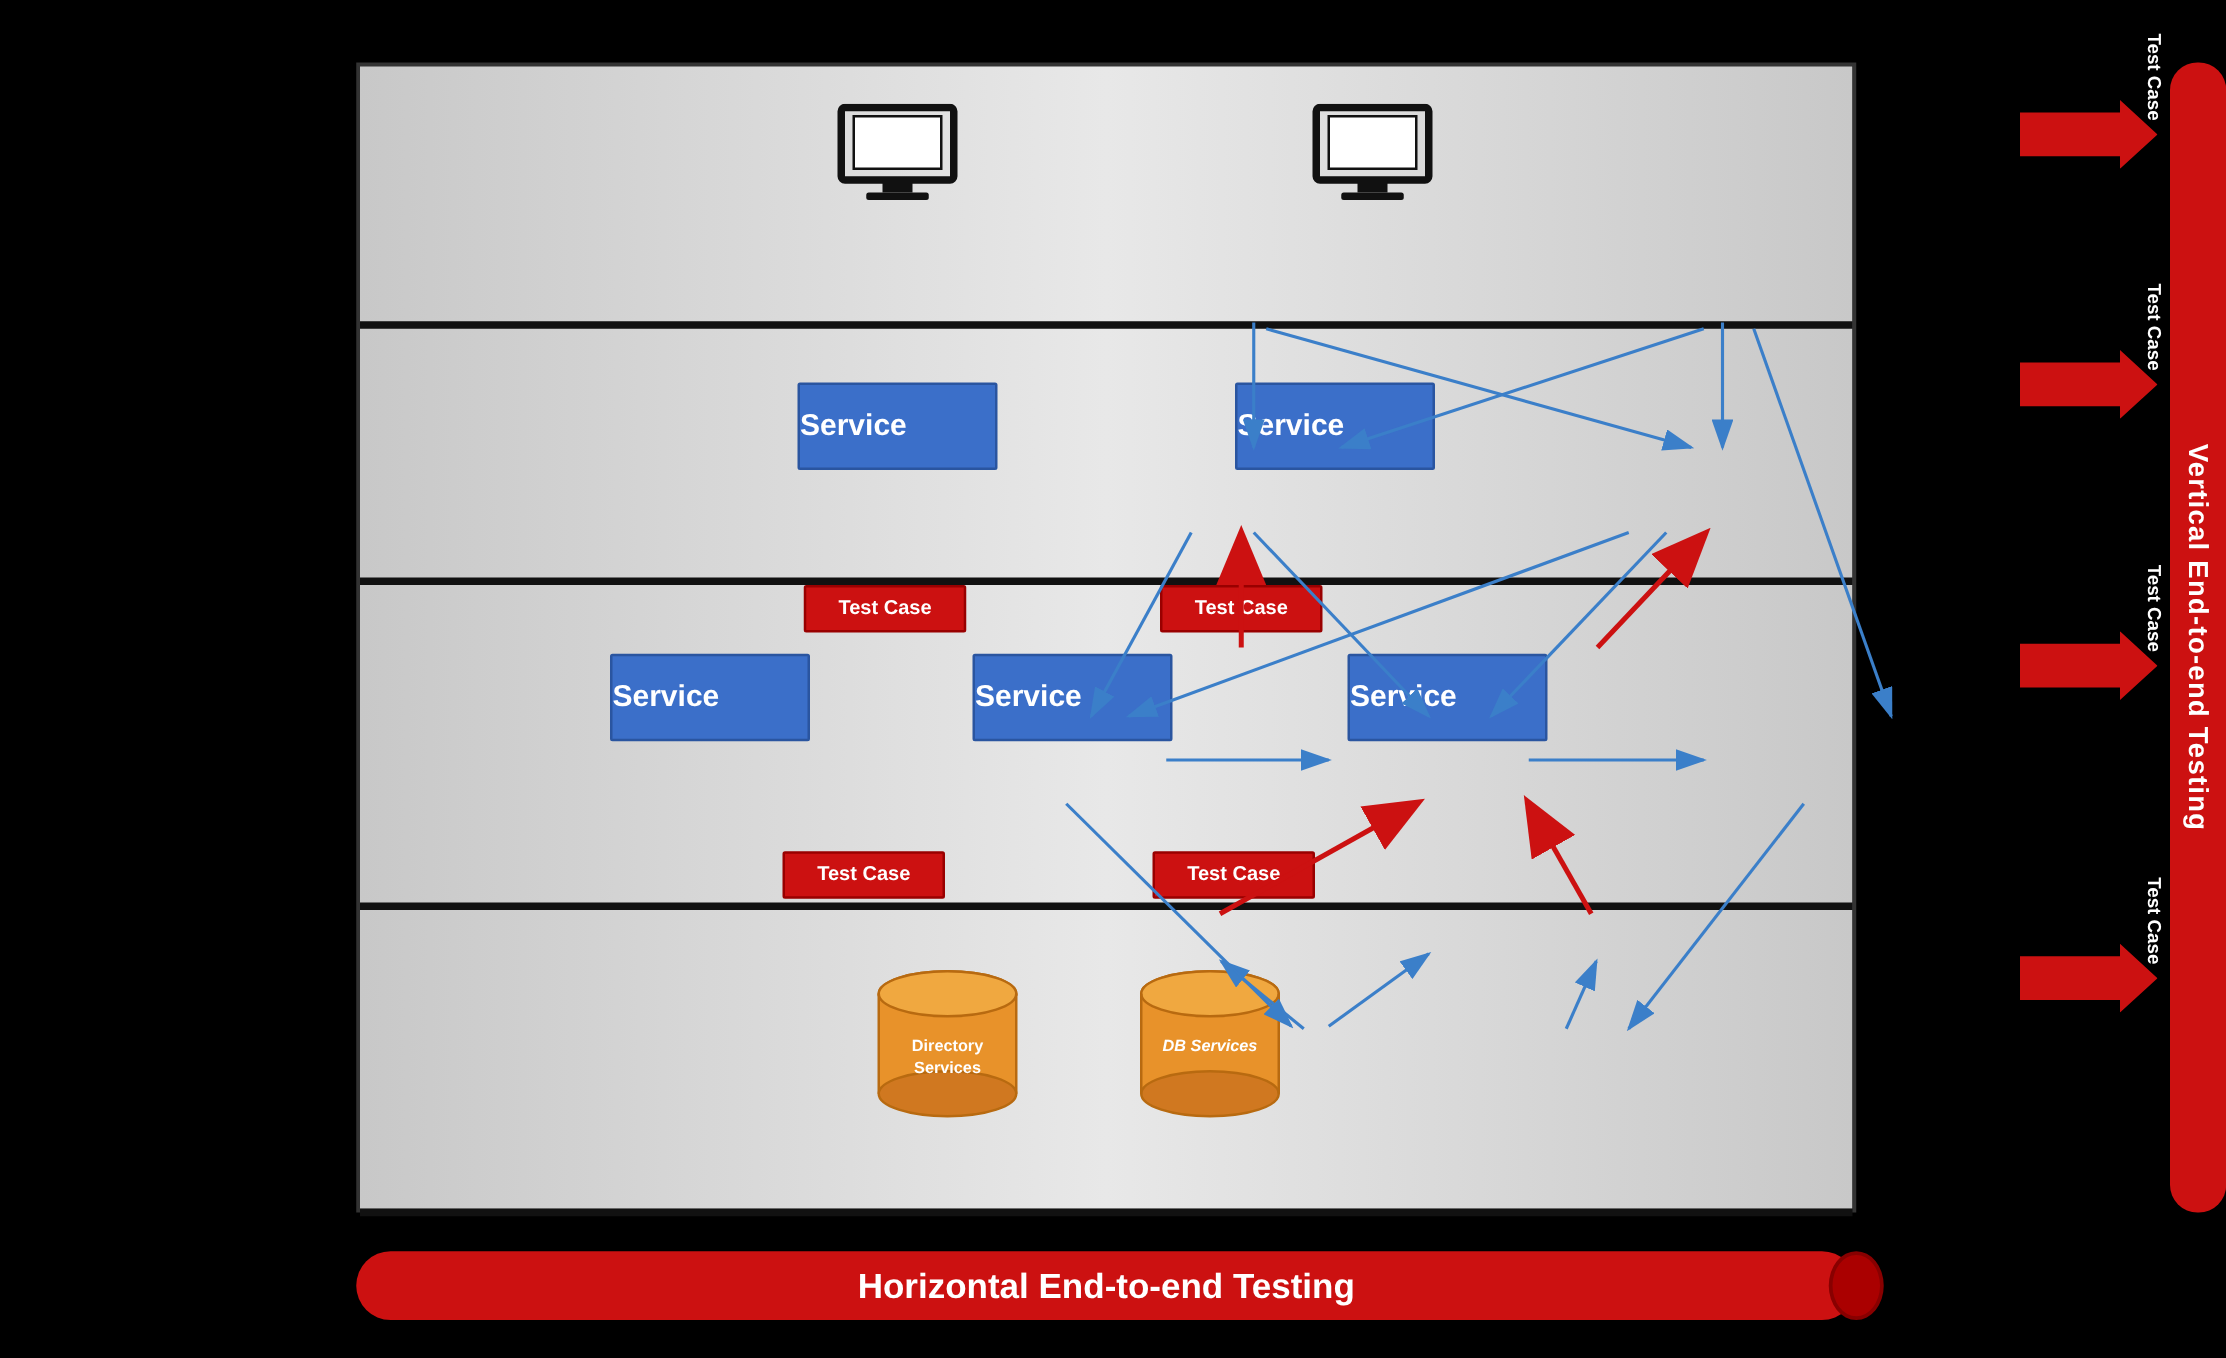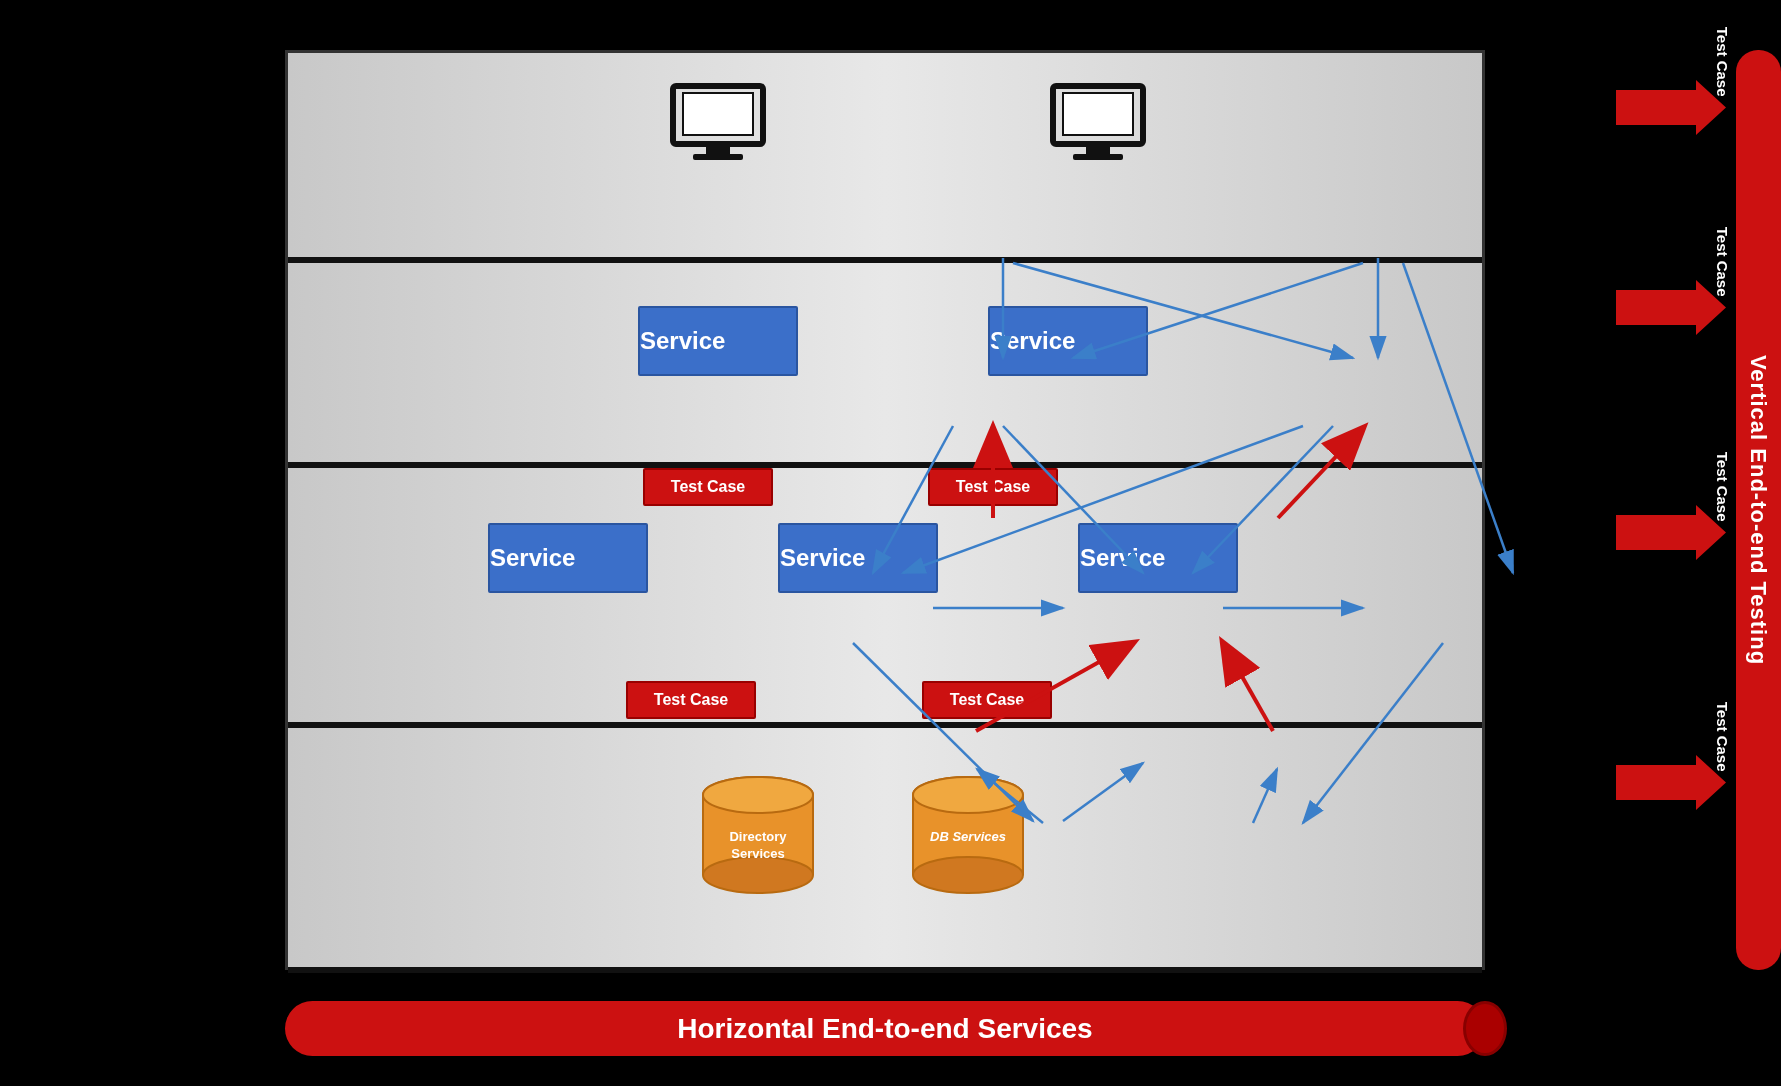--- a/index.html
+++ b/index.html
@@ -306,18 +306,18 @@
   </div>
 
   <div style="position:absolute; right:0; top:50px; width:45px; height:920px; background:#cc1111; border-radius:22px;">
   </div>
 
   <div style="position:absolute; right:0; top:50px; width:45px; height:920px; display:flex; align-items:center; justify-content:center; z-index:20;">
     <span style="transform:rotate(90deg); white-space:nowrap; color:white; font-size:22px; font-weight:bold; letter-spacing:1px;">Vertical End-to-end Testing</span>
   </div>
 
   <div class="horizontal-bar">
-    <span>Horizontal End-to-end Services</span>
+    <span>Horizontal End-to-end Testing</span>
 
     <div style="position:absolute; right:-22px; top:0; width:44px; height:55px; background:#aa0000; border-radius:50%; border:3px solid #880000;"></div>
   </div>
 
 </div>
 
 </body></html>

